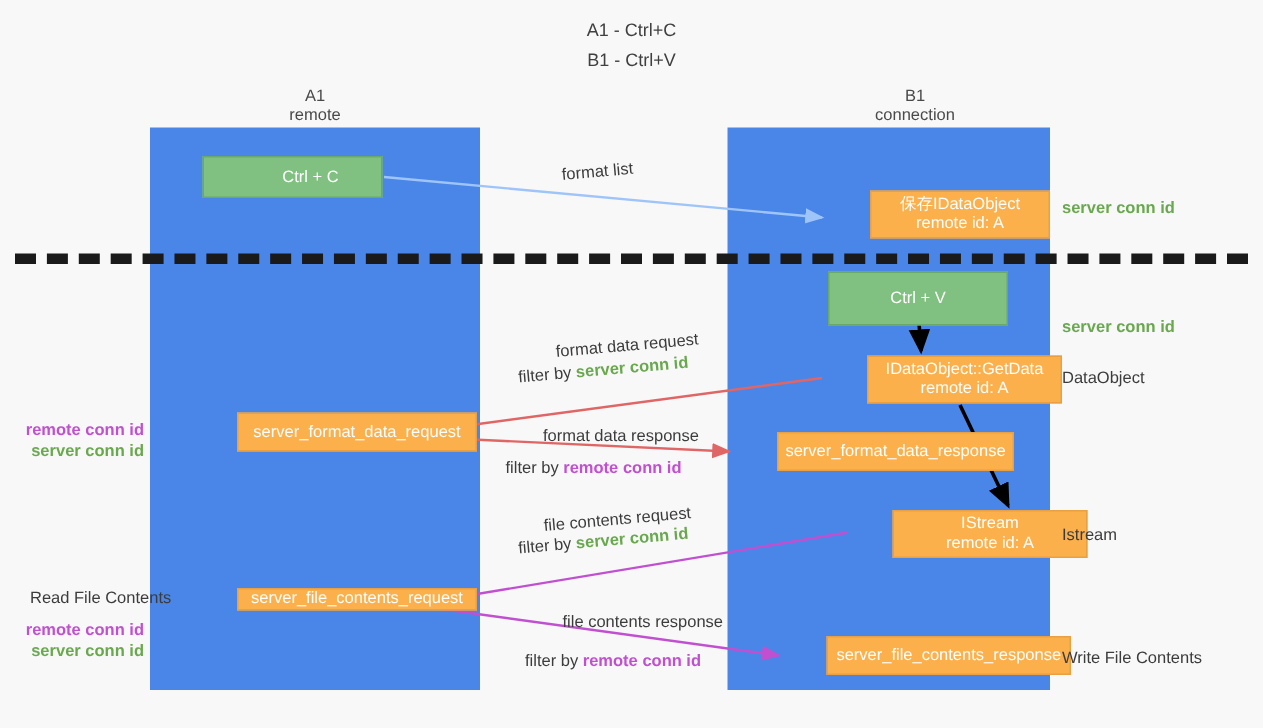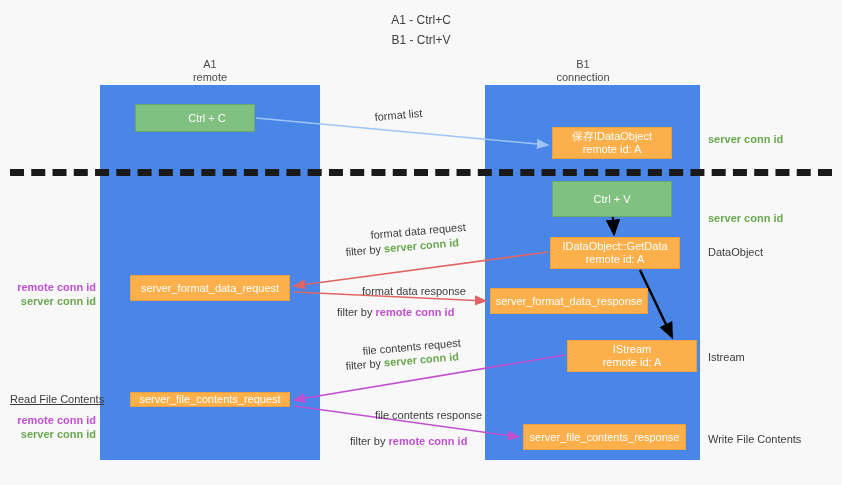--- a/index.html
+++ b/index.html
@@ -34,21 +34,21 @@
   }
 
   
   .col-head {
     text-align: center;
     font-size: 11px;
     line-height: 13px;
     color: #4a4a4a;
   }
   #head-a1 { left: 120px; top: 58px; width: 180px; }
-  #head-b1 { left: 493px; top: 58px; width: 180px; }
+  #head-b1 { left: 520px; top: 58px; width: 180px; }
 
   
   .lane {
     top: 85px;
     height: 375px;
     background: #4a86e8;
   }
   #lane-a1 { left: 100px; width: 220px; }
   #lane-b1 { left: 485px; width: 215px; }
 
@@ -59,21 +59,21 @@
     flex-direction: column;
     align-items: center;
     justify-content: center;
     text-align: center;
     color: #ffffff;
     font-size: 11px;
     line-height: 13px;
     border: 1px solid rgba(0,0,0,0.18);
   }
   .box.green { background: #80c080; border-color: #6aa96a; }
-  .box.orange { background: #fbb04c; border-color: #e8a043; }
+  .box.orange { background: #fbb04c; border-color: #e8a043; margin-left: 28px; }
   .box .l2 { font-weight: normal; }
 
   #box-ctrlc   { left: 135px; top: 104px; width: 120px; height: 28px; padding-left: 24px; }
   #box-save    { left: 552px; top: 127px; width: 120px; height: 32px; }
   #box-ctrlv   { left: 552px; top: 181px; width: 120px; height: 36px; }
   #box-getdata { left: 550px; top: 237px; width: 130px; height: 32px; }
   #box-fmtreq  { left: 130px; top: 275px; width: 160px; height: 26px; }
   #box-fmtres  { left: 490px; top: 288px; width: 158px; height: 26px; }
   #box-istream { left: 567px; top: 340px; width: 130px; height: 32px; }
   #box-filereq { left: 130px; top: 392px; width: 160px; height: 15px; }
@@ -96,21 +96,21 @@
   .green-id  { color: #6aa84f; font-weight: bold; }
   .purple-id { color: #c050d0; font-weight: bold; }
 
   #lbl-server-1 { left: 708px; top: 132px; }
   #lbl-server-2 { left: 708px; top: 211px; }
   #lbl-dataobject { left: 708px; top: 245px; }
   #lbl-istream    { left: 708px; top: 350px; }
   #lbl-writefile  { left: 708px; top: 432px; }
 
   #lbl-left-ids  { left: 8px; top: 280px; text-align: right; width: 88px; }
-  #lbl-readfile  { left: 10px; top: 392px; width: 110px; text-decoration: underline; }
+  #lbl-readfile  { left: 20px; top: 392px; width: 110px; }
   #lbl-left-ids2 { left: 8px; top: 413px; text-align: right; width: 88px; }
 
   
   .arrow-label {
     font-size: 11px;
     line-height: 14px;
     color: #3c3c3c;
     white-space: nowrap;
     transform-origin: left top;
   }

